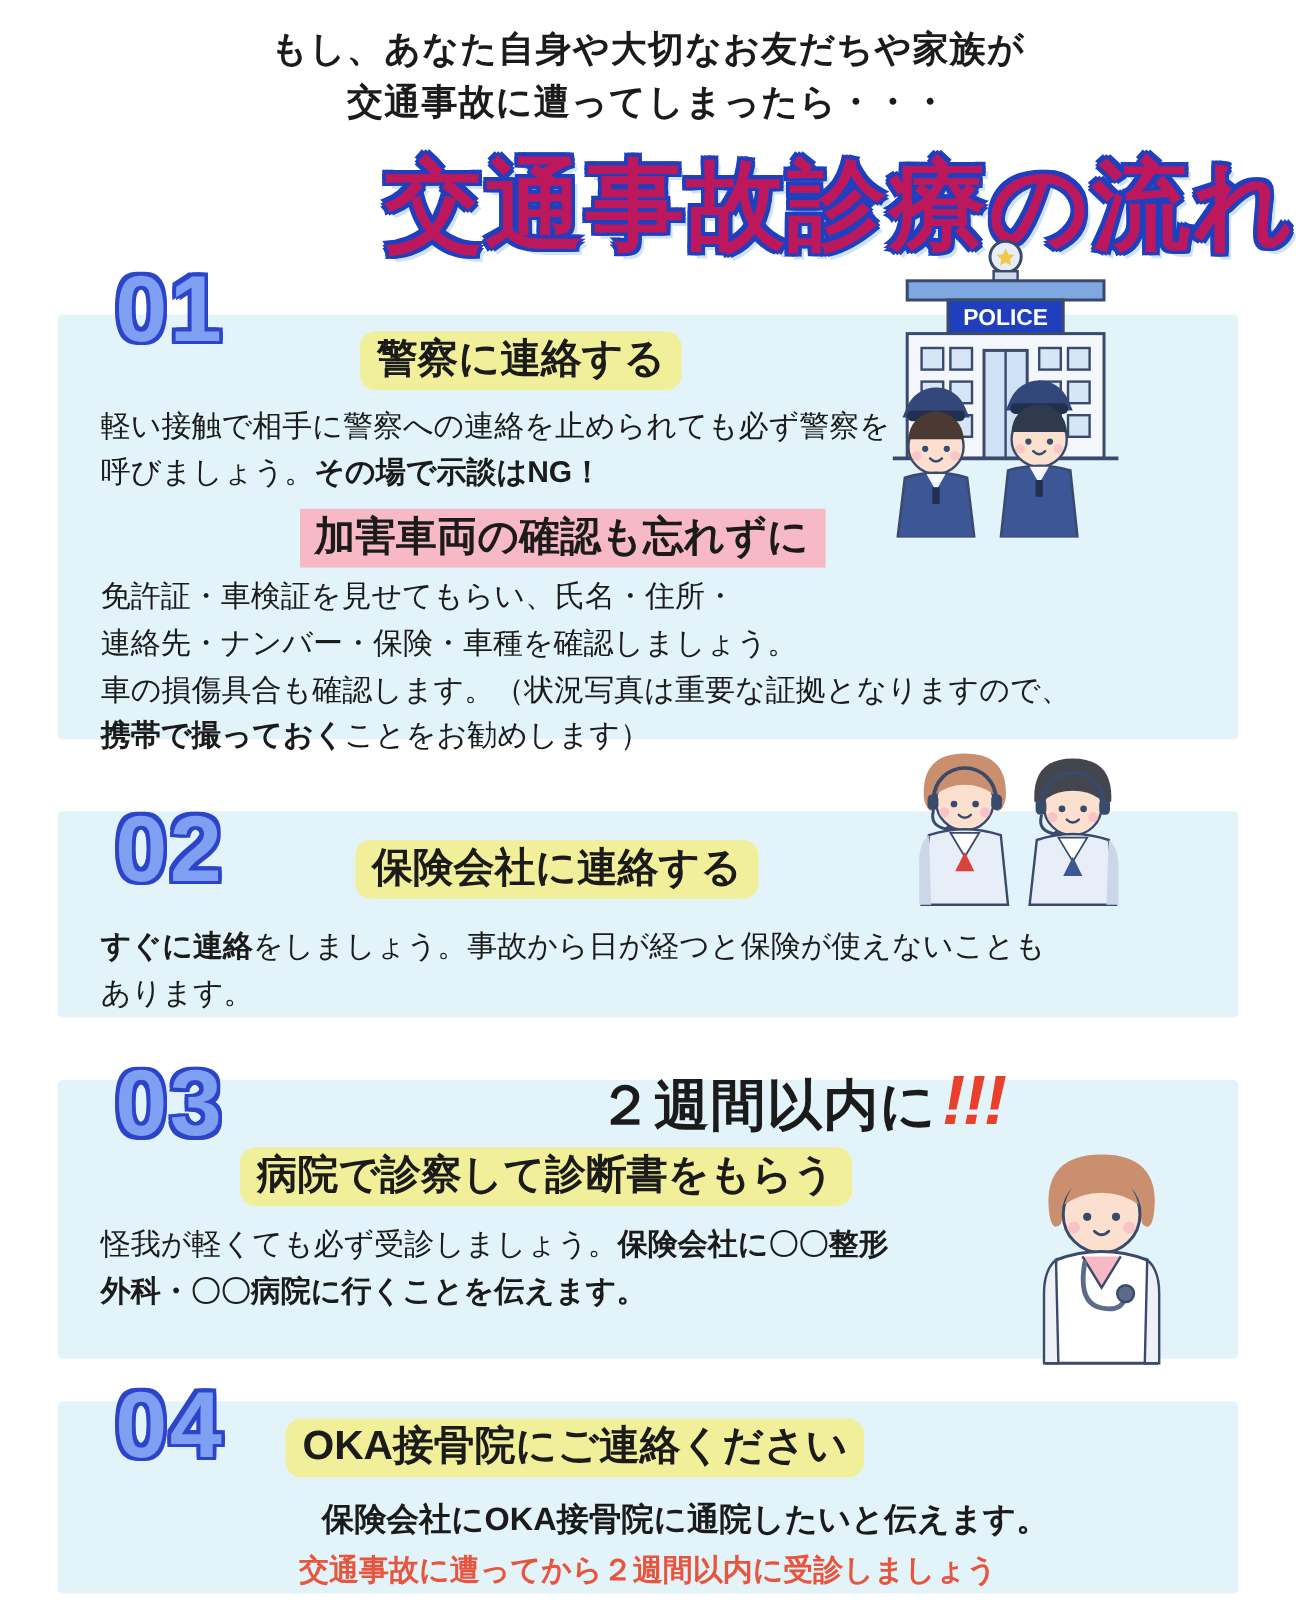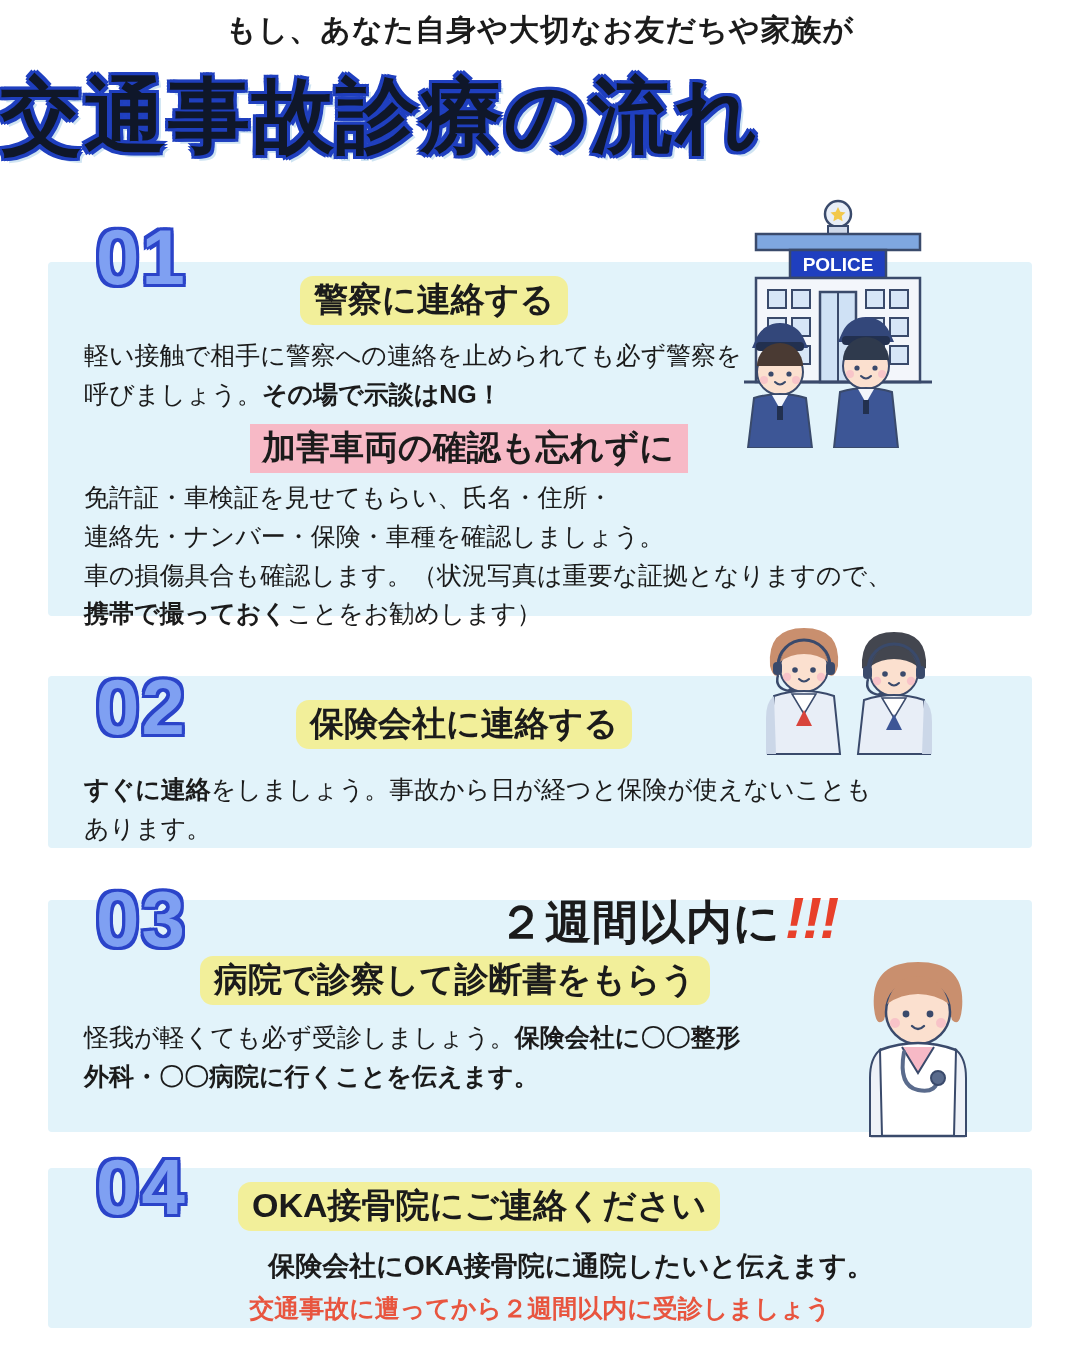--- a/index.html
+++ b/index.html
@@ -17,29 +17,29 @@
   }
 
   
   .lead {
     text-align: center;
     font-weight: bold;
     font-size: 30px;
     letter-spacing: 1px;
     color: #1b1b1b;
     line-height: 1.45;
-    padding-top: 8px;
+    padding-top: 20px;
   }
   .lead div { white-space: nowrap; }
 
   .main-title {
-    text-align: left;
+    text-align: right;
     font-size: 82px;
     font-weight: bold;
-    color: #0f172a;
+    color: #be185d;
     letter-spacing: 2px;
     margin-top: 10px;
     margin-bottom: 4px;
     text-shadow:
       -3px -3px 0 #1f3fbf,  3px -3px 0 #1f3fbf,
       -3px  3px 0 #1f3fbf,  3px  3px 0 #1f3fbf,
       -3px  0   0 #1f3fbf,  3px  0   0 #1f3fbf,
        0   -3px 0 #1f3fbf,  0    3px 0 #1f3fbf,
        5px 5px 0 #cfe4f2;
   }
@@ -136,20 +136,21 @@
   .illu { position: absolute; z-index: 4; }
   #illu-police { left: 716px; top: 196px; }
   #illu-operators { left: 756px; top: 614px; }
   #illu-doctor { left: 846px; top: 954px; }
 </style>
 </head>
 <body>
 
 <div class="lead">
   <div>もし、あなた自身や大切なお友だちや家族が</div>
+  <div>交通事故に遭ってしまったら・・・</div>
 </div>
 <div class="main-title">交通事故診療の流れ</div>
 
 <div class="section" id="sec1"></div>
 <div class="section" id="sec2"></div>
 <div class="section" id="sec3"></div>
 <div class="section" id="sec4"></div>
 
 <div class="step-num" id="num1">01</div>
 <div class="step-num" id="num2">02</div>

